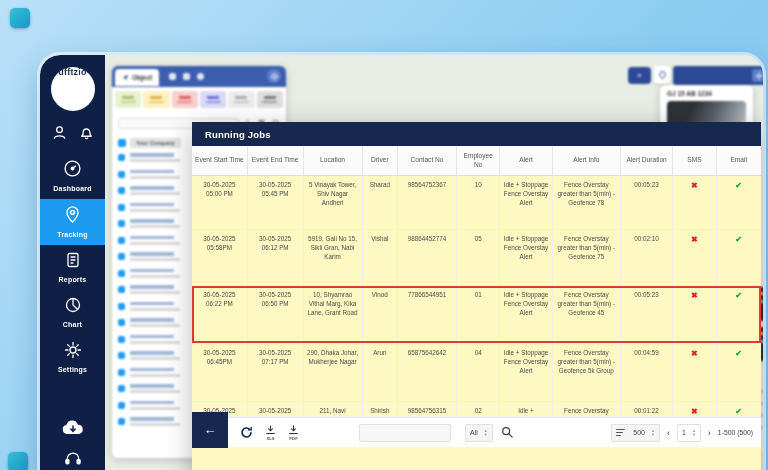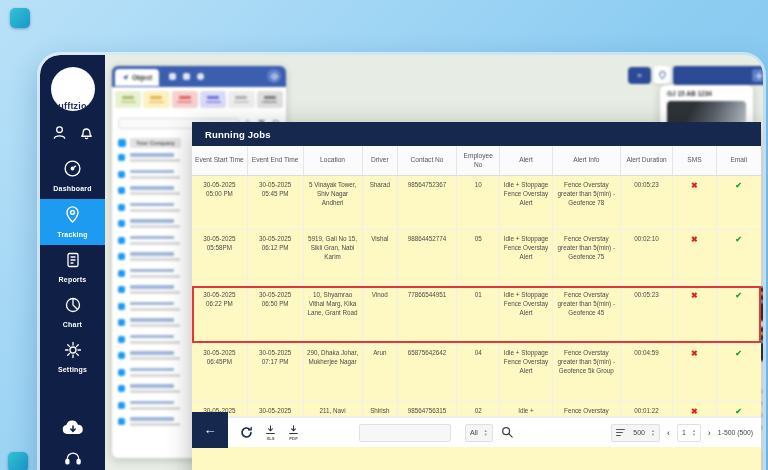--- a/index.html
+++ b/index.html
@@ -16,21 +16,21 @@
 
   
   .app-window{position:absolute;left:40px;top:55px;right:5px;bottom:-14px;
     background:#eef2f5;border-radius:20px 20px 0 0;overflow:hidden;
     box-shadow:0 0 0 3px rgba(255,255,255,.55),0 10px 30px rgba(10,60,120,.30);}
 
   
   .sidebar{position:absolute;left:0;top:0;bottom:0;width:65px;background:#101f45;
     border-radius:20px 0 0 0;display:flex;flex-direction:column;align-items:center;z-index:6;}
   .logo-circle{width:44px;height:44px;border-radius:50%;background:#fff;margin-top:12px;
-    display:flex;align-items:flex-end;justify-content:center;}
+    display:flex;align-items:flex-start;justify-content:center;}
   .logo-text{font-size:9px;font-weight:bold;color:#1c2b55;letter-spacing:.2px;}
   .sb-iconrow{display:flex;gap:10px;margin-top:13px;}
   .sb-iconrow svg{display:block;}
   .nav{width:100%;margin-top:12px;display:flex;flex-direction:column;}
   .nav-item{width:100%;padding:6px 0 7px;display:flex;flex-direction:column;align-items:center;gap:3px;cursor:pointer;}
   .nav-item.active{background:#1d9bf1;}
   .nav-label{font-size:7px;color:#fff;font-weight:bold;letter-spacing:.2px;}
   .sb-bottom{position:absolute;left:0;right:0;bottom:14px;display:flex;flex-direction:column;align-items:center;gap:8px;}
 
   

